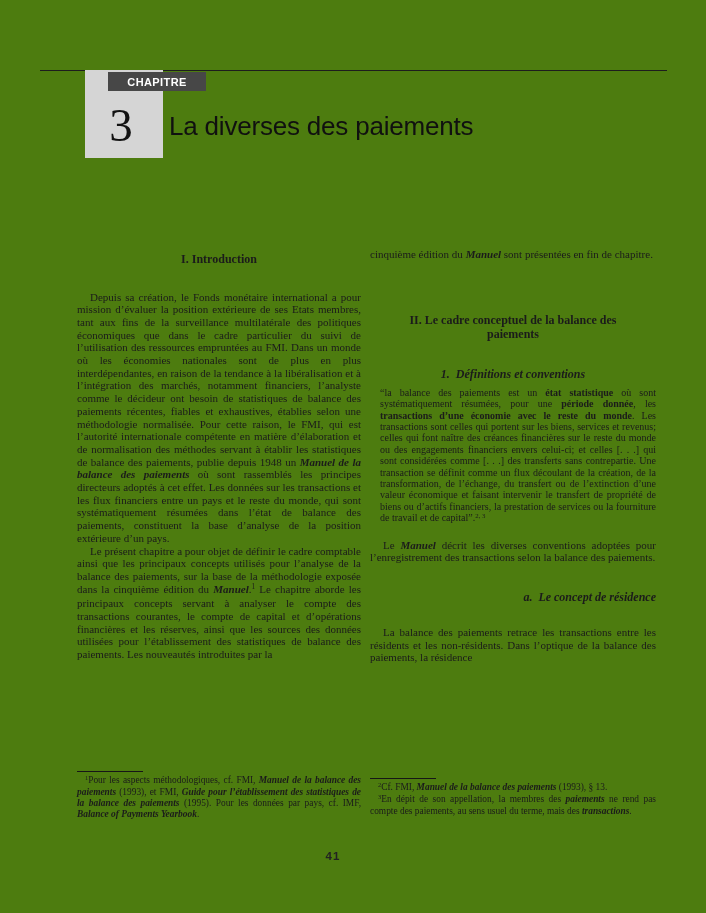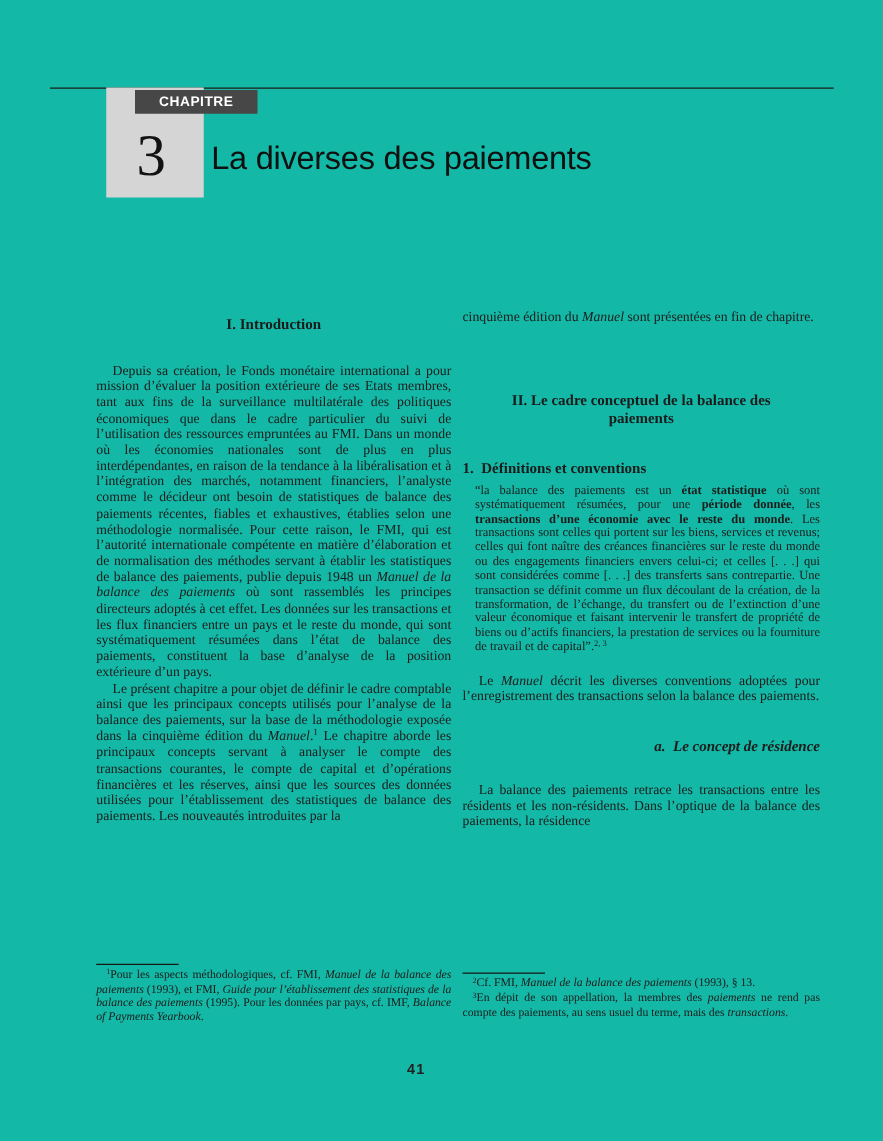--- a/index.html
+++ b/index.html
@@ -1,18 +1,18 @@
 <!DOCTYPE html>
 <html lang="fr"><head>
 <meta charset="utf-8">
 <style>
   html,body { margin:0; padding:0; background:#888; }
   .page {
     position:relative; width:706px; height:913px; margin:0 auto;
-    background:#14b8a6; overflow:hidden;
+    background:#4d7c0f; overflow:hidden;
     font-family:"Liberation Serif", serif; color:#1b1b1b;
   }
   .top-rule { position:absolute; left:40px; top:70px; width:627px; height:0; border-top:1.6px solid #1d1d1d; }
   .gray-box { position:absolute; left:85px; top:70px; width:78px; height:88px; }
   .chapter-badge {
     position:absolute; left:108px; top:72px; width:98px; height:19px;
     display:flex; align-items:center; justify-content:center;
     font-family:"Liberation Sans", sans-serif; font-weight:bold;
     font-size:11px; letter-spacing:.4px; color:#ffffff;
   }
@@ -29,41 +29,41 @@
   .col-left  { left:77px;  width:284px; }
   .col-right { left:370px; width:286px; }
   .sec-heading {
     font-weight:bold; font-size:12px; line-height:14.5px; text-align:center;
     margin:4px 0 24px 0;
   }
   .sec-heading-2 {
     font-weight:bold; font-size:12px; line-height:14.5px; text-align:center;
     max-width:244px; margin:52px auto 0 auto;
   }
-  .sub-heading { font-weight:bold; font-size:12px; line-height:14px; text-align:left; margin:25px 0 0 0; }
+  .sub-heading { font-weight:bold; font-size:12px; line-height:14px; text-align:center; margin:25px 0 0 0;font-style:italic; }
   .sub-heading-italic { font-weight:bold; font-style:italic; font-size:12px; line-height:14px; text-align:right; margin:26px 0 0 0; }
   p.body { margin:0; text-indent:13px; }
   p.body.mt { margin-top:15px; }
   p.body.mt2 { margin-top:14px; }
   p.body.mt3 { margin-top:22px; }
   p.no-indent { margin:0; text-indent:0; }
   .quote {
     margin:6px 0 0 10px; font-size:10px; line-height:11.4px; text-align:justify;
   }
   .footnote-block { position:absolute; font-size:9.4px; line-height:10.9px; text-align:justify; }
   .footnote-left  { left:77px;  top:771px; width:284px; }
   .footnote-right { left:370px; top:778px; width:286px; }
   .footnote-rule { width:66px; height:0; border-top:1.2px solid #161616; margin-bottom:3px; }
   .footnote-block p { margin:0; text-indent:8px; }
   .page-number {
     position:absolute; left:0; top:850px; width:666px; text-align:center;
     font-family:"Liberation Sans", sans-serif; font-weight:bold; font-size:11.5px;
     letter-spacing:1px; color:#222;
   }
-  .rt-i { font-style:italic; }
+  .rt-i { font-style:italic;font-weight:bold; }
   .rt-b { font-weight:bold; }
   .rt-sup { font-size:0.68em; position:relative; top:-0.45em; }
 </style>
 </head>
 <body>
 
 <div class="page">
 
   <div class="top-rule"></div>
   <div class="gray-box" style="background: rgb(213, 213, 213);"></div>

